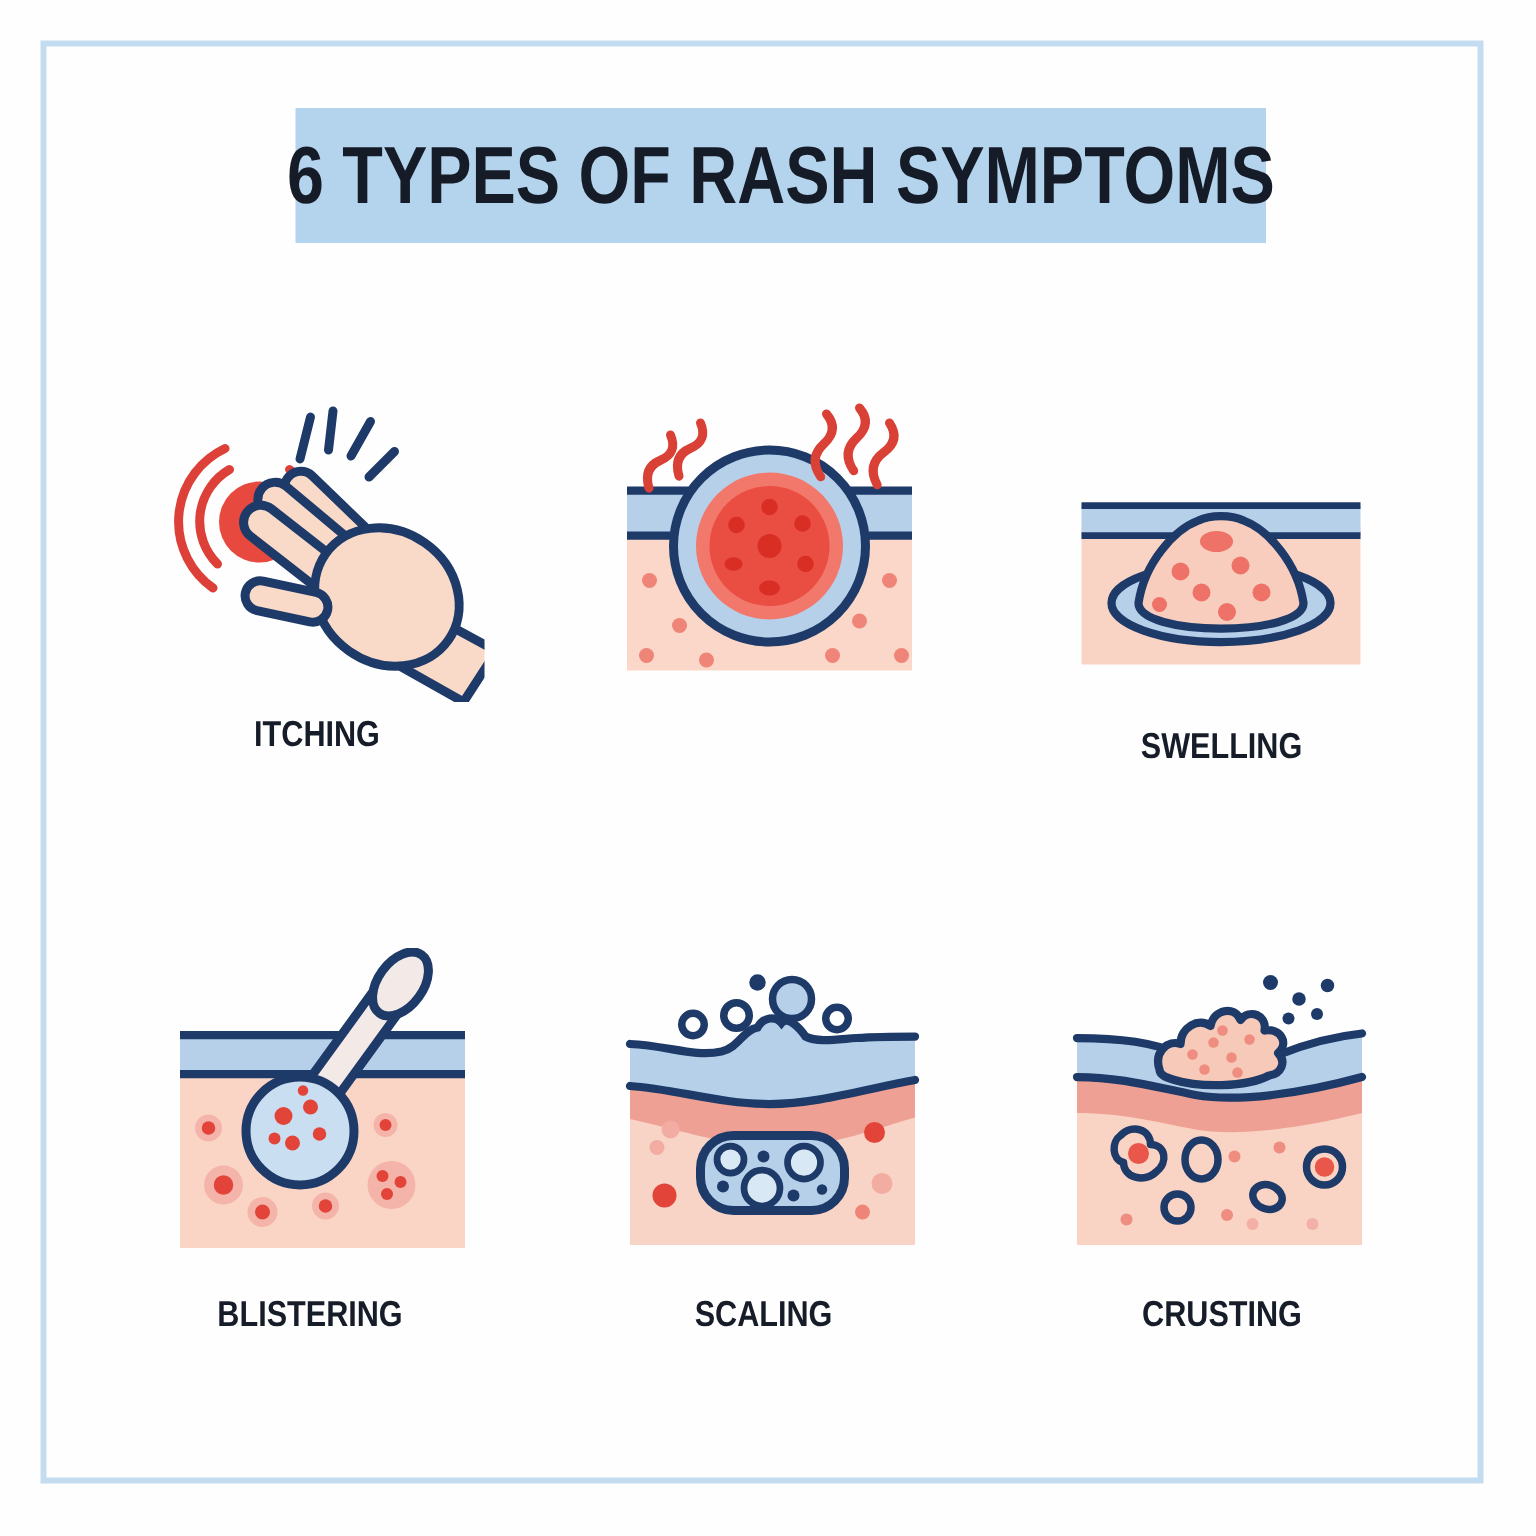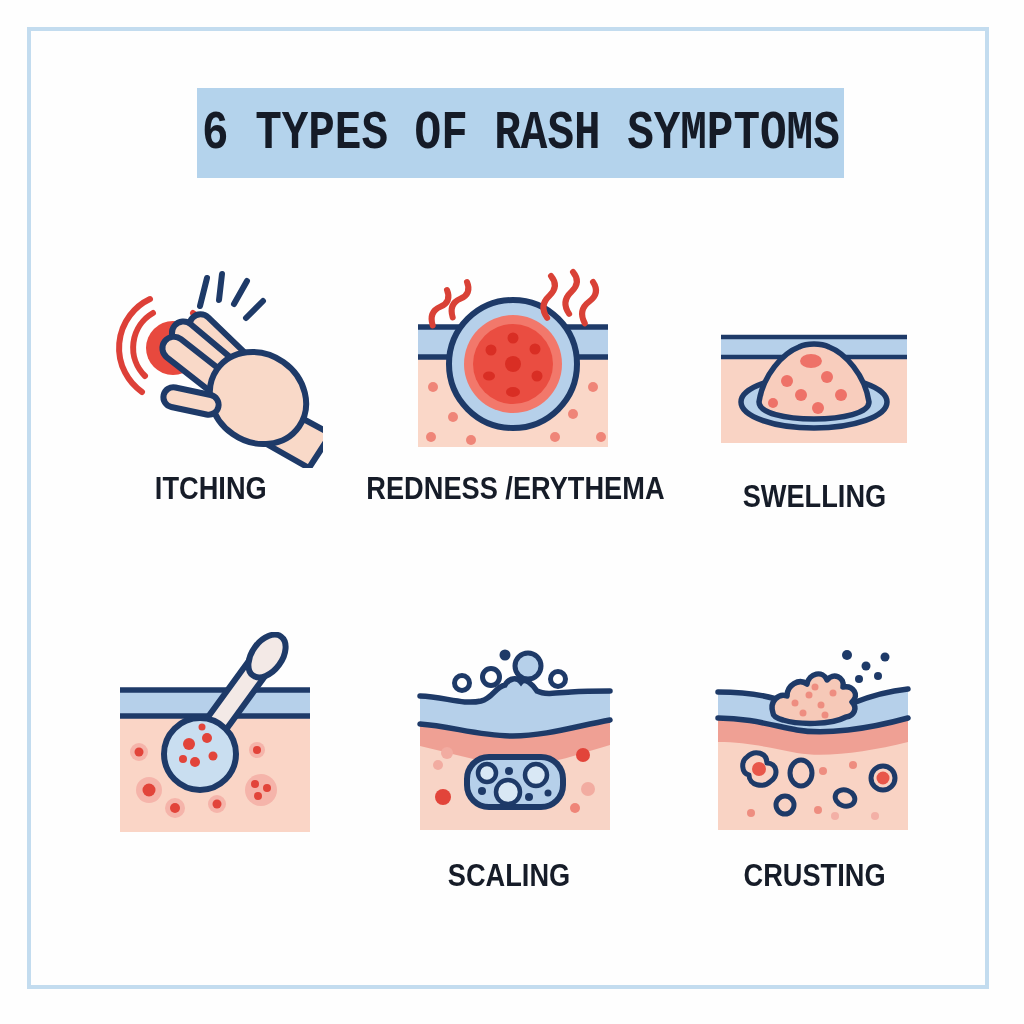--- a/index.html
+++ b/index.html
@@ -5,33 +5,33 @@
   html,body{margin:0;padding:0;background:#ffffff;}
   .canvas{
     position:relative;width:1024px;height:1024px;background:#fefefe;overflow:hidden;
     font-family:"Liberation Sans", sans-serif;
   }
   .frame{
     position:absolute;left:27px;top:27px;width:962px;height:962px;
     border:4px solid #c3dcef;box-sizing:border-box;
   }
   .banner{
-    position:absolute;left:197px;top:88px;width:647px;height:90px;
-    background:#b4d3ec;display:flex;align-items:center;justify-content:center;font-family:Liberation Mono, monospace;
+    position:absolute;left:197px;top:72px;width:647px;height:90px;
+    background:#b4d3ec;display:flex;align-items:center;justify-content:center;
   }
   .title{
     font-size:54px;font-weight:bold;color:#151b27;white-space:nowrap;
     letter-spacing:0px;
   }
   .condensed{display:inline-block;transform:scaleX(0.82);transform-origin:center;}
   .condensed-l{display:inline-block;transform:scaleX(0.85);transform-origin:center;}
   .icon-cell{position:absolute;}
   .sym-label{
-    position:absolute;height:40px;display:flex;align-items:flex-start;justify-content:center;
-    font-size:32px;font-weight:bold;color:#161c28;white-space:nowrap;
+    position:absolute;height:40px;display:flex;align-items:center;justify-content:center;
+    font-size:24px;font-weight:bold;color:#161c28;white-space:nowrap;
   }
   svg{display:block;}
 </style>
 </head>
 <body>
 
 <div class="canvas">
 
   <div class="frame"></div>
 
@@ -252,26 +252,26 @@
           <circle cx="115" cy="177" r="4"></circle>
         <circle cx="132" cy="183" r="4" fill="#f3b0a6"></circle>
           <circle cx="172" cy="183" r="4" fill="#f3b0a6"></circle>
       </g>
     </svg>
   </div>
 
   <div class="sym-label" style="left:61px;top:470px;width:300px;">
     <span class="condensed-l">ITCHING</span>
   </div>
-  <div class="sym-label" style="left:355px;top:470px;width:320px;">
-    <span class="condensed-l">REDNESS /ERYTHEMA</span>
-  </div>
   <div class="sym-label" style="left:664px;top:478px;width:300px;">
     <span class="condensed-l">SWELLING</span>
   </div>
+  <div class="sym-label" style="left:57px;top:857px;width:300px;">
+    <span class="condensed-l">BLISTERING</span>
+  </div>
   <div class="sym-label" style="left:359px;top:857px;width:300px;">
     <span class="condensed-l">SCALING</span>
   </div>
   <div class="sym-label" style="left:665px;top:857px;width:300px;">
     <span class="condensed-l">CRUSTING</span>
   </div>
 
 </div>
 
 </body></html>

